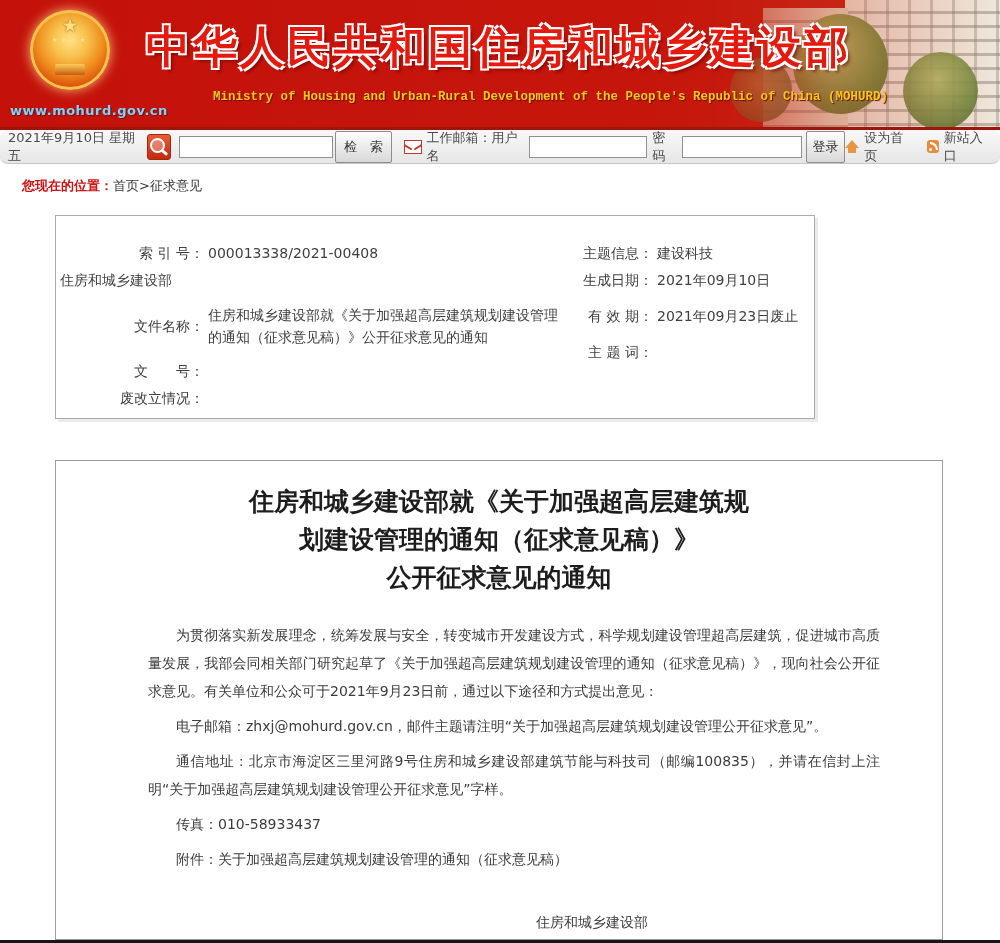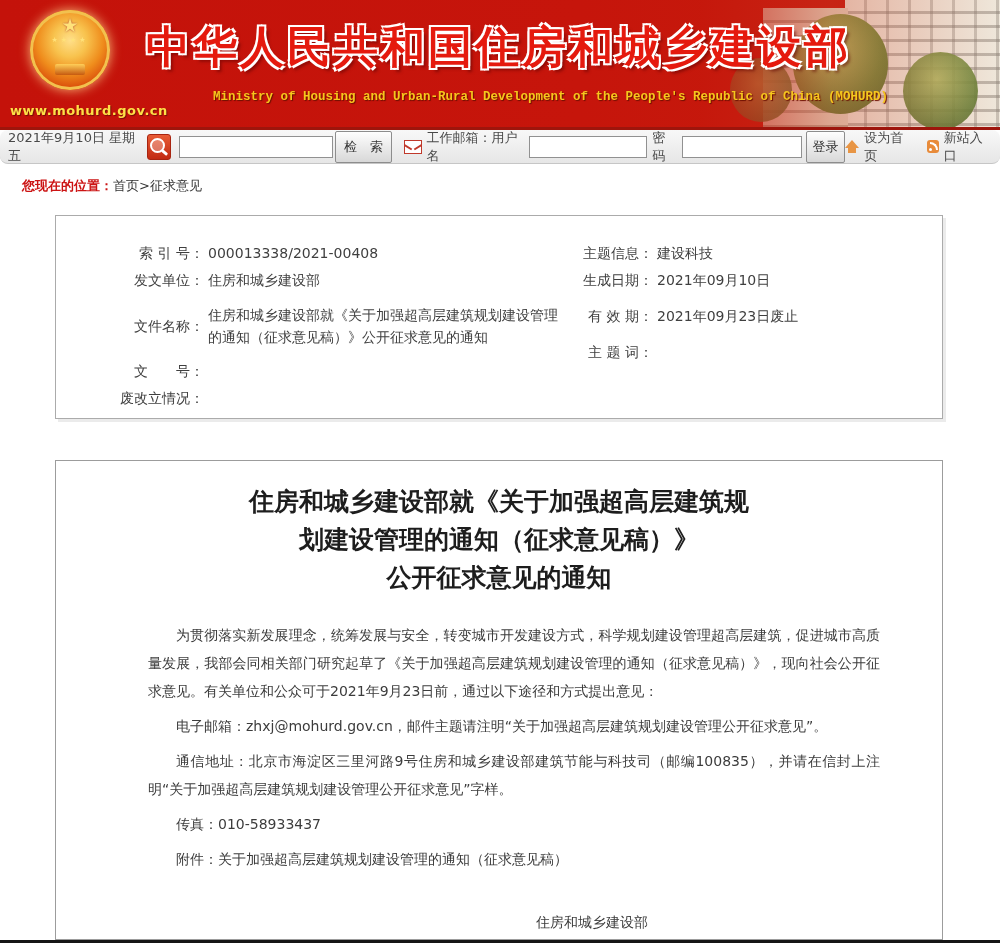--- a/index.html
+++ b/index.html
@@ -21,21 +21,21 @@
   .tree.t3{right:208px;top:58px;width:62px;height:64px;background:radial-gradient(circle at 45% 40%,#9fae55,#5c7a35 70%);opacity:.85;}
   .banner-overlay{position:absolute;top:0;left:0;width:100%;height:100%;
     background:linear-gradient(90deg,#c4120a 0%,#c6150b 58%,rgba(198,25,12,.8) 70%,rgba(205,70,40,.35) 83%,rgba(235,200,175,.05) 100%);}
   .emblem{position:absolute;left:30px;top:10px;width:80px;height:80px;border-radius:50%;
     background:radial-gradient(circle at 50% 38%,#ffdf8a 0%,#f8c34e 26%,#ef8c1c 52%,#d94a0a 76%,#bf2606 100%);
     box-shadow:0 0 12px rgba(255,215,140,.85), inset 0 0 0 3px #f2c14e;}
   .emblem .star{position:absolute;left:50%;top:4px;transform:translateX(-50%);color:#ffe27a;font-size:19px;text-shadow:0 0 2px #a33;}
   .emblem .ministars{position:absolute;left:50%;top:26px;transform:translateX(-50%);color:#ffe27a;font-size:7px;letter-spacing:3px;}
   .emblem .gate{position:absolute;left:50%;bottom:15px;transform:translateX(-50%);width:30px;height:11px;border-radius:2px;
     background:linear-gradient(#ffce58,#c65a10);}
-  .site-url{position:absolute;left:10px;top:103px;color:#fde047;font-weight:bold;font-size:13px;letter-spacing:.5px;
+  .site-url{position:absolute;left:10px;top:103px;color:#7dd3fc;font-weight:bold;font-size:13px;letter-spacing:.5px;
     text-shadow:1px 1px 1px rgba(0,0,0,.4);}
   .banner-title{position:absolute;left:146px;top:18px;font-size:44px;font-weight:bold;color:#e51a0e;letter-spacing:3px;white-space:nowrap;
     text-shadow:-2px -2px 0 #fff,2px -2px 0 #fff,-2px 2px 0 #fff,2px 2px 0 #fff,4px 4px 3px rgba(90,0,0,.5);}
   .banner-sub{position:absolute;left:213px;top:90px;font-size:12.5px;font-weight:bold;color:#f6c71d;
     text-shadow:1px 1px 1px #6d0f00;white-space:nowrap;font-family:Liberation Mono, monospace;}
   
   .toolbar{position:absolute;top:130px;left:0;width:1000px;height:34px;box-sizing:border-box;
     background:linear-gradient(#f8f8f8,#e6e6e6);border-bottom:1px solid #c6c6c6;
     display:flex;align-items:center;padding:0 8px;font-size:13px;color:#4a4a4a;border-radius:8px;}
   .toolbar input{height:20px;border:1px solid #919191;background:#fff;box-sizing:content-box;padding:0 3px;font-size:12px;}
@@ -59,21 +59,21 @@
   .rss-ico{width:13px;height:13px;border-radius:3px;background:#e88b3a;position:relative;margin:0 5px 0 14px;}
   .rss-ico::before{content:"";position:absolute;left:2px;bottom:2px;width:3px;height:3px;border-radius:50%;background:#fff;}
   .rss-ico::after{content:"";position:absolute;left:3px;bottom:3px;width:6px;height:6px;
     border-top:2px solid #fff;border-right:2px solid #fff;border-radius:0 9px 0 0;}
   .tb-link{cursor:pointer;color:#4a4a4a;}
   
   .breadcrumb{position:absolute;top:164px;left:0;padding:13px 0 0 22px;font-size:13px;}
   .bc-label{color:#cc1414;font-weight:bold;}
   .bc-path{color:#333;}
   
-  .box1{position:absolute;left:55px;top:215px;width:888px;height:204px;background:#fff;border:1px solid #ababab;
+  .box1{position:absolute;left:55px;top:215px;width:760px;height:204px;background:#fff;border:1px solid #ababab;
     box-shadow:3px 3px 0 rgba(0,0,0,.08);box-sizing:border-box;padding-top:24px;display:flex;font-size:14px;color:#3f3f3f;}
   .meta-left{width:505px;}
   .meta-right{flex:1;}
   .meta-row{display:flex;line-height:27px;}
   .meta-left .meta-label{width:148px;text-align:right;white-space:pre;}
   .meta-left .meta-value{width:352px;padding-left:4px;}
   .meta-row.filename{align-items:center;height:64px;}
   .meta-row.filename .meta-value{line-height:22px;}
   .meta-right .meta-label{width:92px;text-align:right;white-space:pre;}
   .meta-right .meta-value{flex:1;padding-left:4px;}
@@ -131,21 +131,20 @@
   <span class="bc-label">您现在的位置：</span><span class="bc-path">首页&gt;征求意见</span>
 </div>
 
 <div class="box1">
   <div class="meta-left">
     <div class="meta-row">
       <span class="meta-label">索 引 号：</span>
       <span class="meta-value">000013338/2021-00408</span>
     </div>
     <div class="meta-row">
-      <span class="meta-label">发文单位：</span>
       <span class="meta-value">住房和城乡建设部</span>
     </div>
     <div class="meta-row filename">
       <span class="meta-label">文件名称：</span>
       <span class="meta-value">住房和城乡建设部就《关于加强超高层建筑规划建设管理的通知（征求意见稿）》公开征求意见的通知</span>
     </div>
     <div class="meta-row">
       <span class="meta-label">文　　号：</span>
       <span class="meta-value"></span>
     </div>

